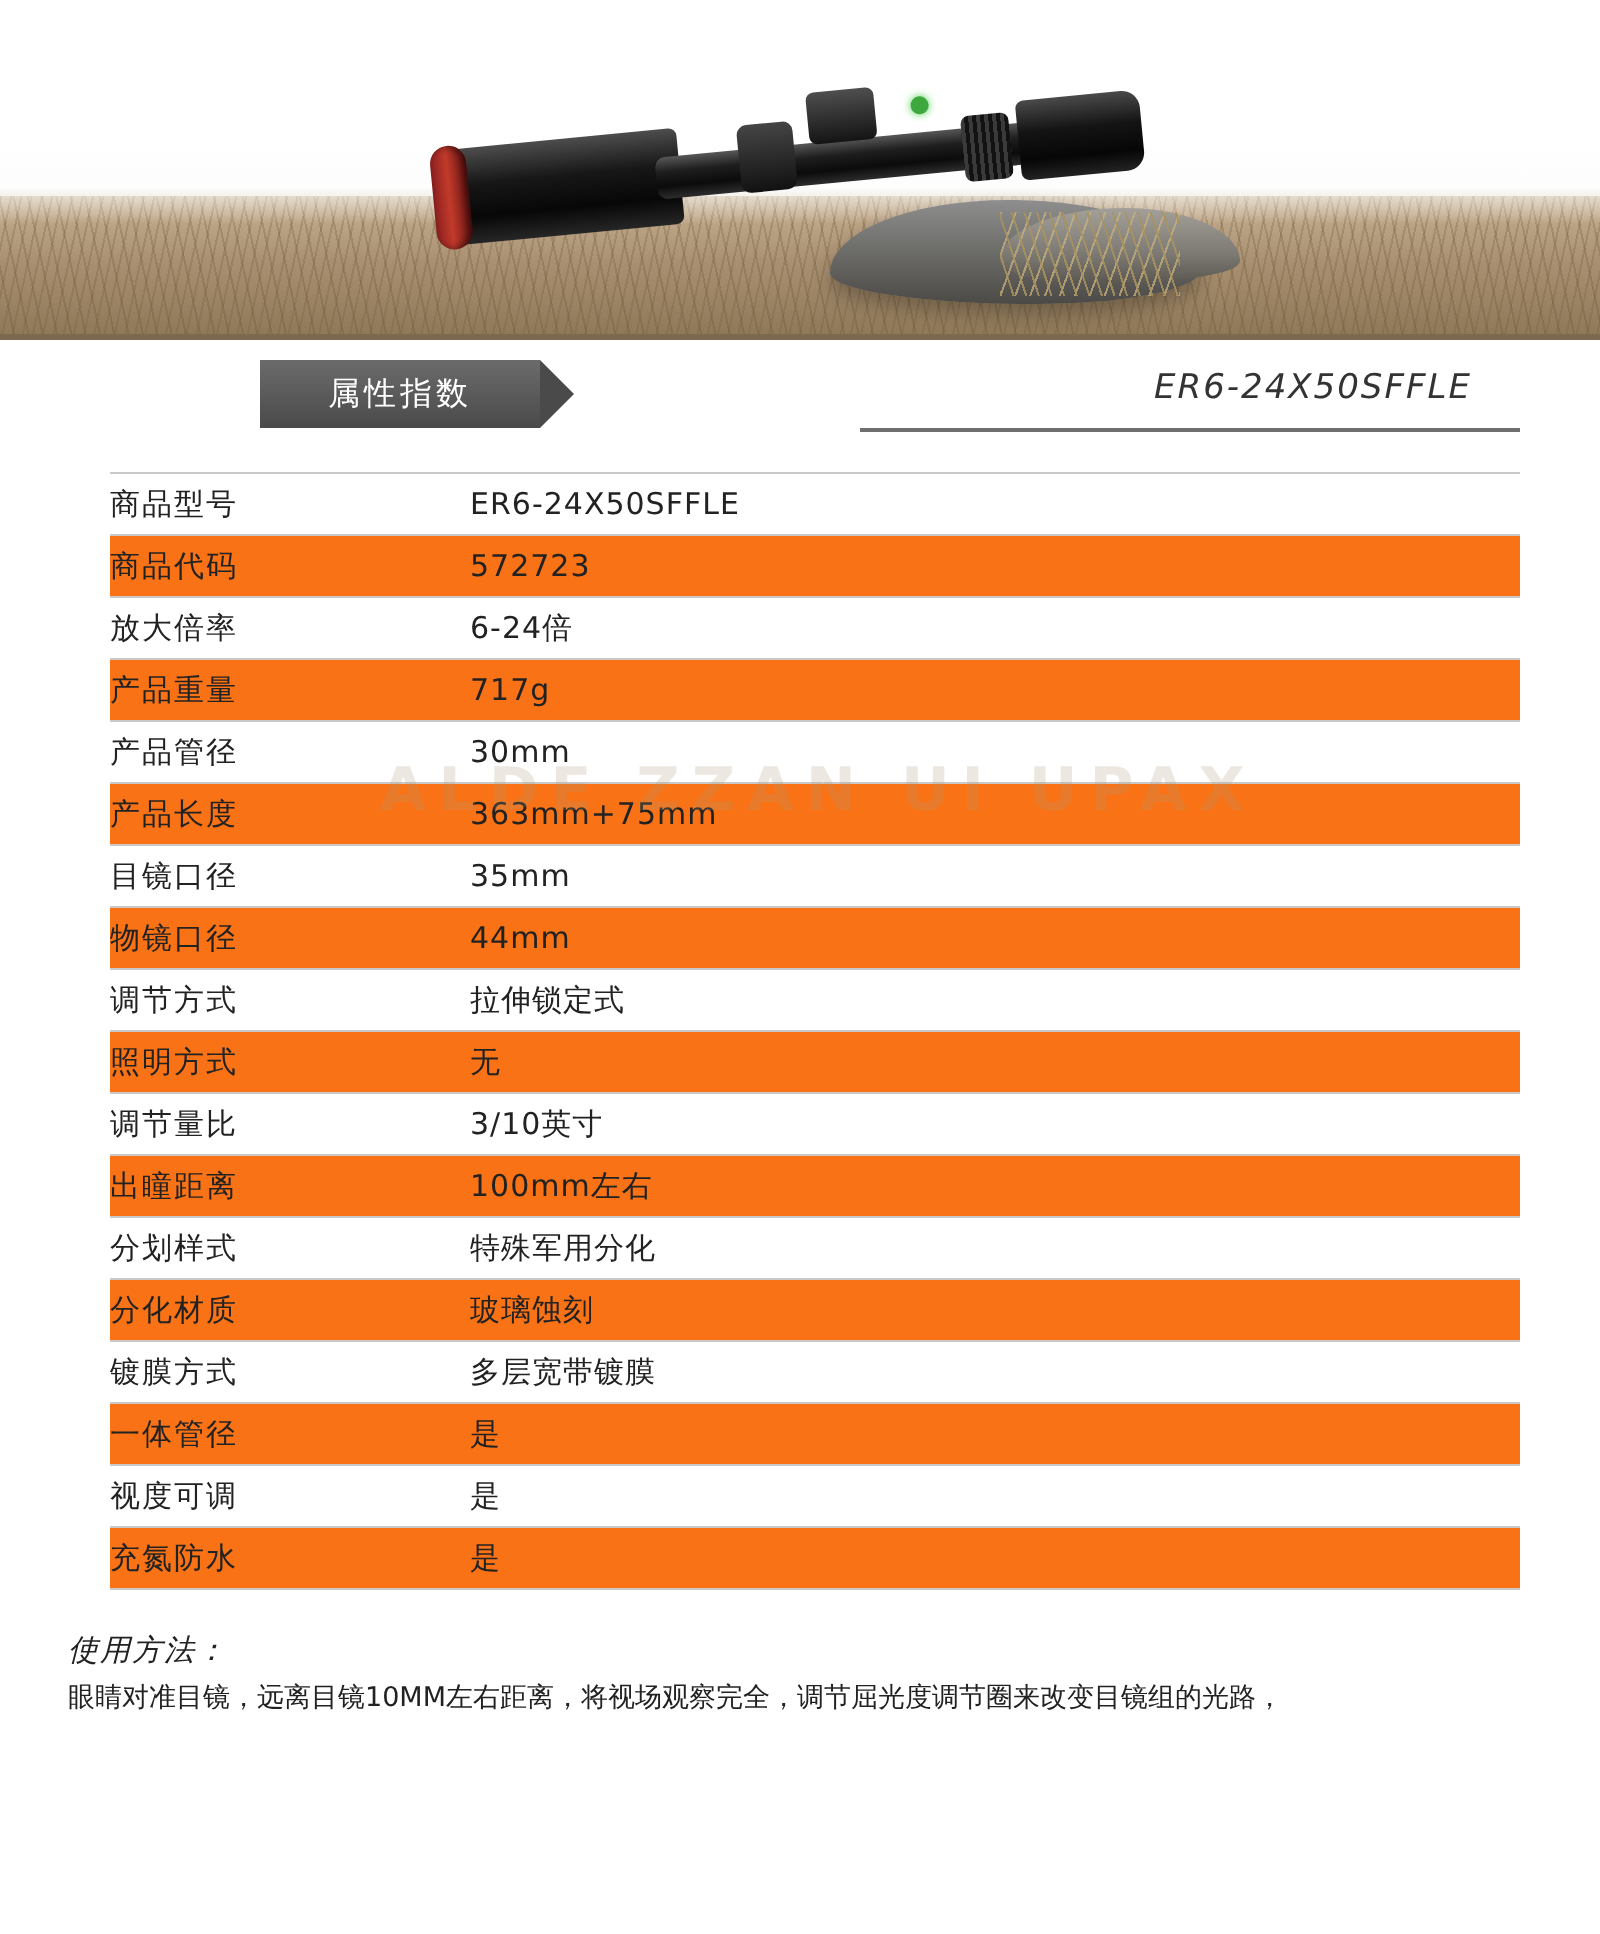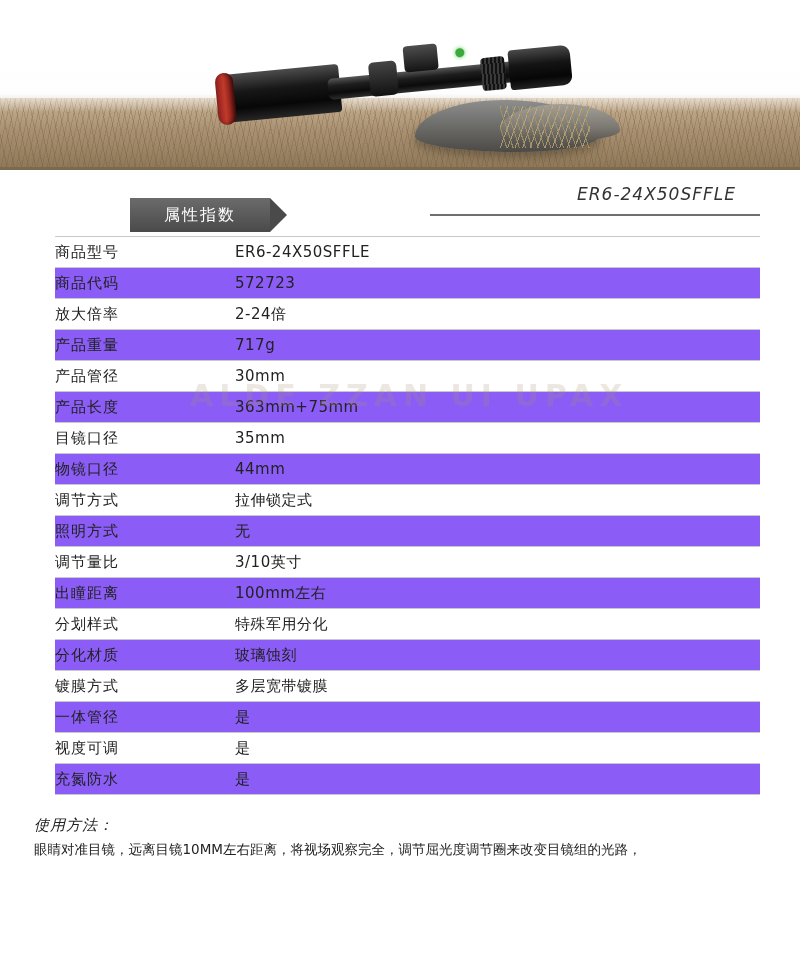--- a/index.html
+++ b/index.html
@@ -121,21 +121,21 @@
   }
 
   
   .section-head {
     position: relative;
     height: 56px;
     margin-top: 4px;
   }
   .tab {
     position: absolute;
-    left: 130px; top: 24px;
+    left: 130px; top: 6px;
     width: 140px; height: 34px;
     background: linear-gradient(to bottom, #6b6b6b, #4a4a4a);
     color: #fff;
     font-size: 16px;
     line-height: 34px;
     text-align: center;
     letter-spacing: 2px;
   }
   .tab:after {
     content: "";
@@ -182,21 +182,21 @@
     width: 180px;
     padding-left: 22px;
     color: #222;
     letter-spacing: 1px;
   }
   td.val {
     padding-left: 12px;
     color: #222;
     letter-spacing: .5px;
   }
-  tr.alt { background: #8b5cf6; }
+  tr.alt { background: #f97316; }
   td.accessories {
     padding-left: 12px;
     line-height: 1.55;
   }
   td.accessories .line2 { padding-left: 36px; display: block; }
 
   
   .usage {
     margin: 18px 30px 0 34px;
     font-size: 13.5px;
@@ -256,21 +256,21 @@
       <tr>
         <td class="key">商品型号</td>
         <td class="val">ER6-24X50SFFLE</td>
       </tr>
       <tr class="alt">
         <td class="key">商品代码</td>
         <td class="val">572723</td>
       </tr>
       <tr>
         <td class="key">放大倍率</td>
-        <td class="val">2-24倍</td>
+        <td class="val">6-24倍</td>
       </tr>
       <tr class="alt">
         <td class="key">产品重量</td>
         <td class="val">717g</td>
       </tr>
       <tr>
         <td class="key">产品管径</td>
         <td class="val">30mm</td>
       </tr>
       <tr class="alt">

